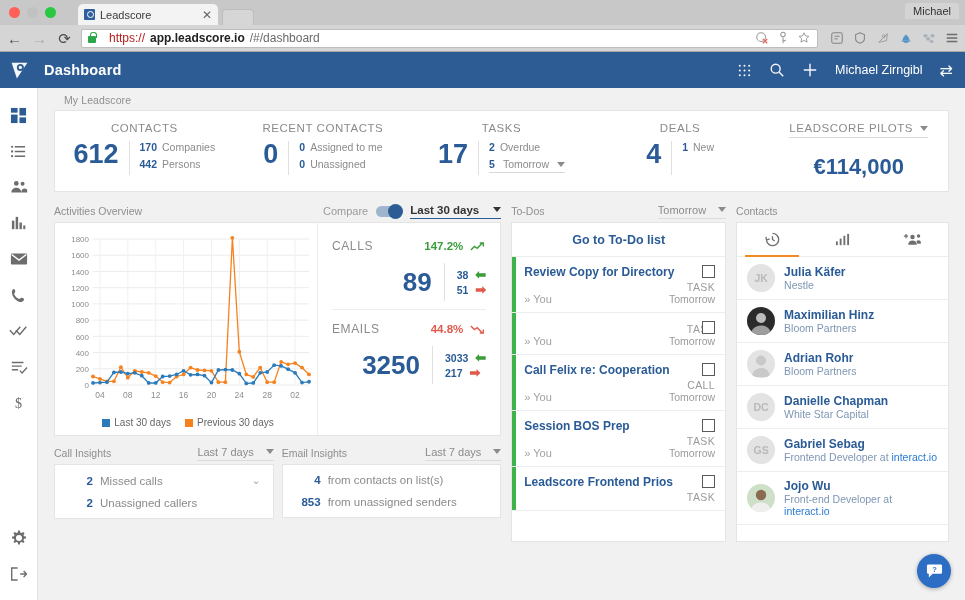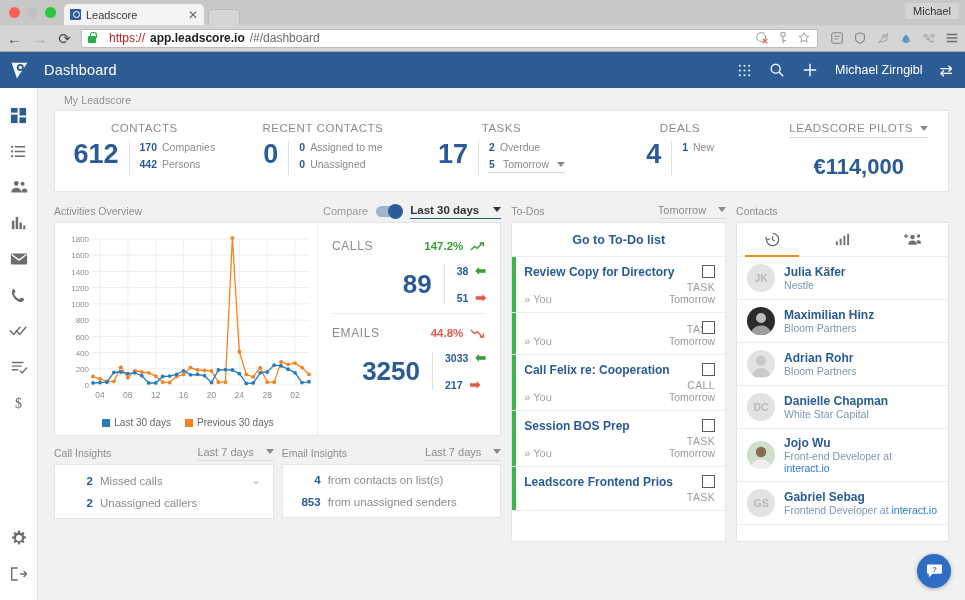--- a/index.html
+++ b/index.html
@@ -14,21 +14,21 @@
     height: 25px; background: #c8c8c8; position: relative;
     display: flex; align-items: flex-end;
   }
   .traffic { display: flex; gap: 7px; padding: 0 0 7px 9px; align-items: center; }
   .traffic i { width: 11px; height: 11px; border-radius: 50%; display: block; }
   .traffic .r { background: #ff5f57; }
   .traffic .y { background: #c1c1c1; }
   .traffic .g { background: #28c840; }
   .tab {
     height: 21px; width: 140px; background: #f3f3f3;
-    border-radius: 5px 5px 0 0; margin-left: 8px;
+    border-radius: 5px 5px 0 0; margin-left: 22px;
     display: flex; align-items: center; padding: 0 6px;
     font-size: 11px; color: #3a3a3a; position: relative;
   }
   .tab .favicon {
     width: 11px; height: 11px; margin-right: 5px; flex: 0 0 auto;
     background: #2e5e9e; border-radius: 1px;
     position: relative;
   }
   .tab .favicon::after {
     content: ''; position: absolute; left: 3px; top: 2px;
@@ -75,21 +75,21 @@
 
   
   .app { position: relative; width: 965px; height: 548px; background: #f1f1f1; }
   .topbar {
     height: 36px; background: #2d5c94; display: flex; align-items: center;
     color: #fff; padding-right: 12px;
   }
   .logo-cell {
     width: 38px; height: 36px; display: flex; align-items: center; justify-content: center;
   }
-  .app-title { font-size: 14.5px; font-weight: normal; margin-left: 6px; letter-spacing: .2px;}
+  .app-title { font-size: 14.5px; font-weight: bold; margin-left: 6px; letter-spacing: .2px;}
   .topbar-right { margin-left: auto; display: flex; align-items: center; gap: 17px; }
   .topbar-right .ti { opacity: .95; display: flex; align-items: center; }
   .user-name { font-size: 12.5px; }
   .sidebar {
     position: absolute; left: 0; top: 36px; width: 38px; bottom: 0;
     background: #fff; border-right: 1px solid #e2e2e2;
     display: flex; flex-direction: column; align-items: center;
     padding-top: 9px; gap: 0;
   }
   .sb-item {
@@ -160,21 +160,21 @@
   .stats-area { flex: 1 1 auto; border-left: 1px solid #ededed; padding: 4px 14px; }
   .stat-block { padding: 12px 0 8px; }
   .stat-head { display: flex; align-items: center; }
   .stat-name { font-size: 12px; color: #8b8b8b; letter-spacing: .6px; }
   .stat-pct { margin-left: auto; font-size: 11.5px; font-weight: bold; display: flex; align-items: center; gap: 7px;}
   .up { color: #3a9d3a; }
   .down { color: #e05b4d; }
   .stat-body { display: flex; align-items: center; gap: 12px; margin-top: 10px; justify-content: flex-end; }
   .stat-big { font-size: 26px; font-weight: bold; color: #2a5b96; }
   .stat-div { width: 1px; height: 38px; background: #e0e0e0; }
-  .stat-rows { display: flex; flex-direction: column; gap: 12px; }
+  .stat-rows { display: flex; flex-direction: column; gap: 0; }
   .stat-row { font-size: 10.5px; color: #2a5b96; font-weight: bold; display: flex; align-items: center; gap: 7px; }
   .arr-in { color: #3a9d3a; font-size: 13px; }
   .arr-out { color: #e05b4d; font-size: 13px; }
   .stat-sep { height: 1px; background: #ededed; }
 
   
   .chart-legend { display: flex; gap: 14px; justify-content: center; font-size: 10px; color: #666; margin-top: 2px; }
   .lg { display: flex; align-items: center; gap: 4px; }
   .lg i { width: 8px; height: 8px; display: block; }
 
@@ -886,36 +886,36 @@
                 </div>
               </div>
               <div class="ct-row">
                 <div class="avatar">DC</div>
                 <div>
                   <div class="ct-name">Danielle Chapman</div>
                   <div class="ct-sub">White Star Capital</div>
                 </div>
               </div>
               <div class="ct-row">
+                <div class="avatar">GS</div>
+                <div>
+                  <div class="ct-name">Gabriel Sebag</div>
+                  <div class="ct-sub">Frontend Developer at <span class="lnk">interact.io</span></div>
+                </div>
+              </div>
+              <div class="ct-row">
                 <div class="avatar" style="background: rgb(207, 224, 201);">
                   <svg width="28" height="28" viewBox="0 0 28 28">
                     <circle cx="14" cy="11" r="5.2" fill="#8a6b52"></circle>
                     <path d="M4 28c0-6 4.5-9.5 10-9.5S24 22 24 28z" fill="#efefef"></path>
                   </svg>
                 </div>
                 <div>
                   <div class="ct-name">Jojo Wu</div>
                   <div class="ct-sub">Front-end Developer at <span class="lnk">interact.io</span></div>
-                </div>
-              </div>
-              <div class="ct-row">
-                <div class="avatar">GS</div>
-                <div>
-                  <div class="ct-name">Gabriel Sebag</div>
-                  <div class="ct-sub">Frontend Developer at <span class="lnk">interact.io</span></div>
                 </div>
               </div>
             </div>
         </div>
       </div>
 
     </div>
   </div>
 
   <div class="help-fab">

